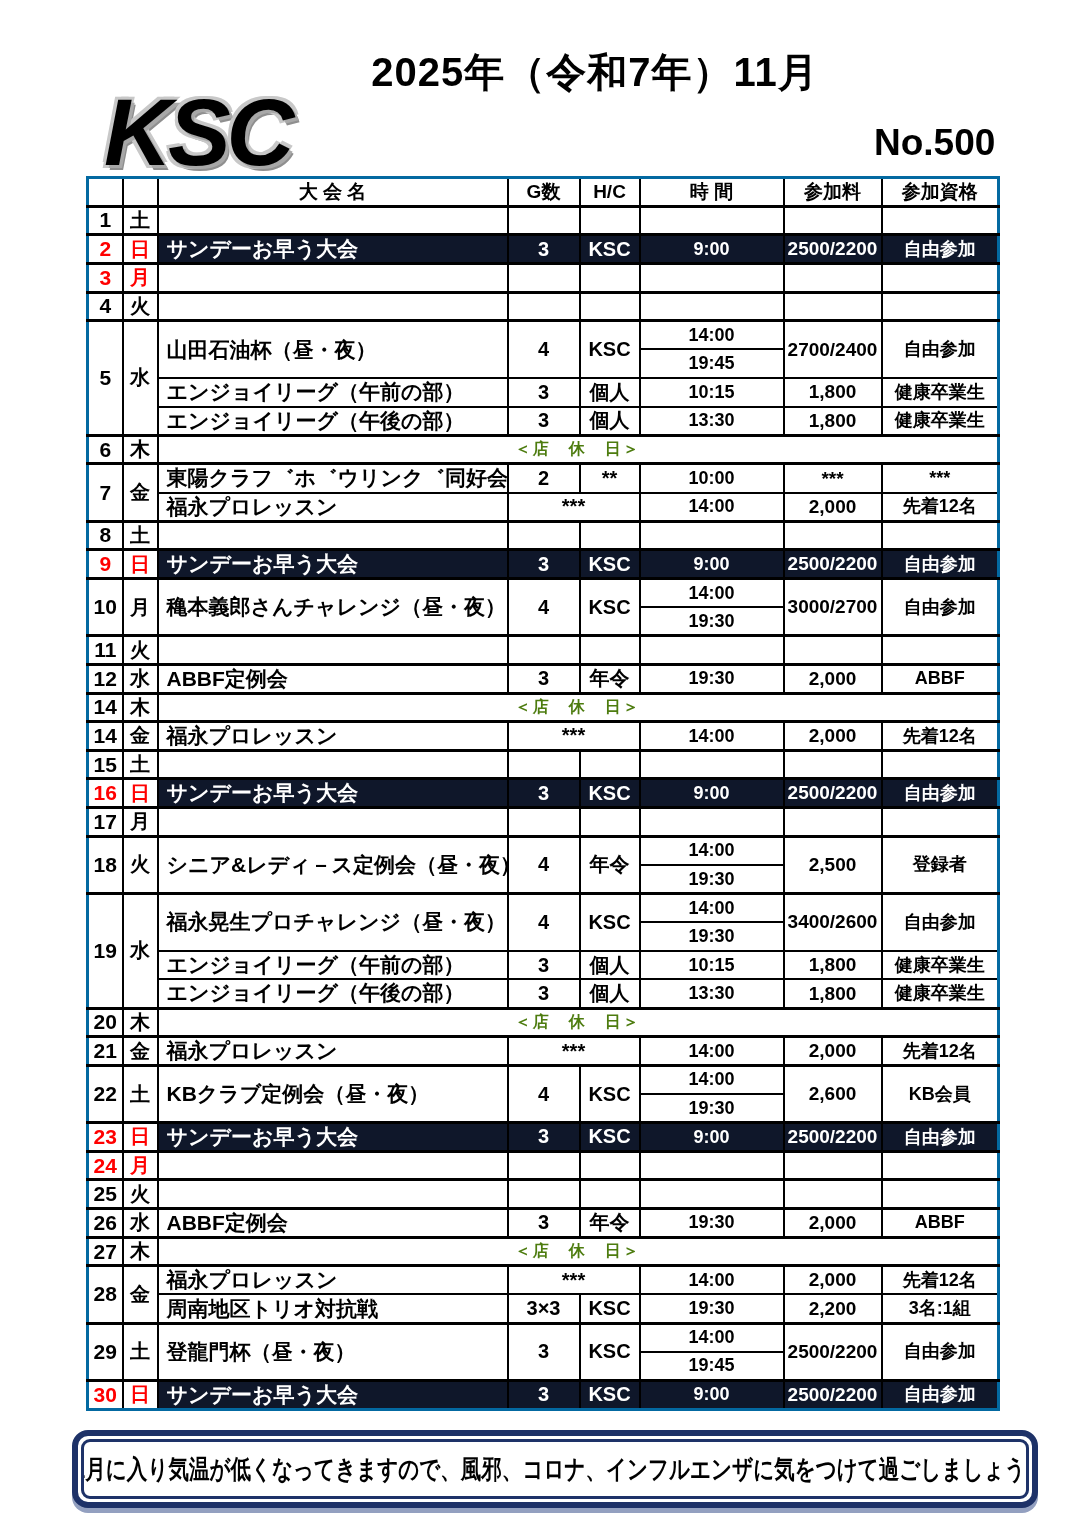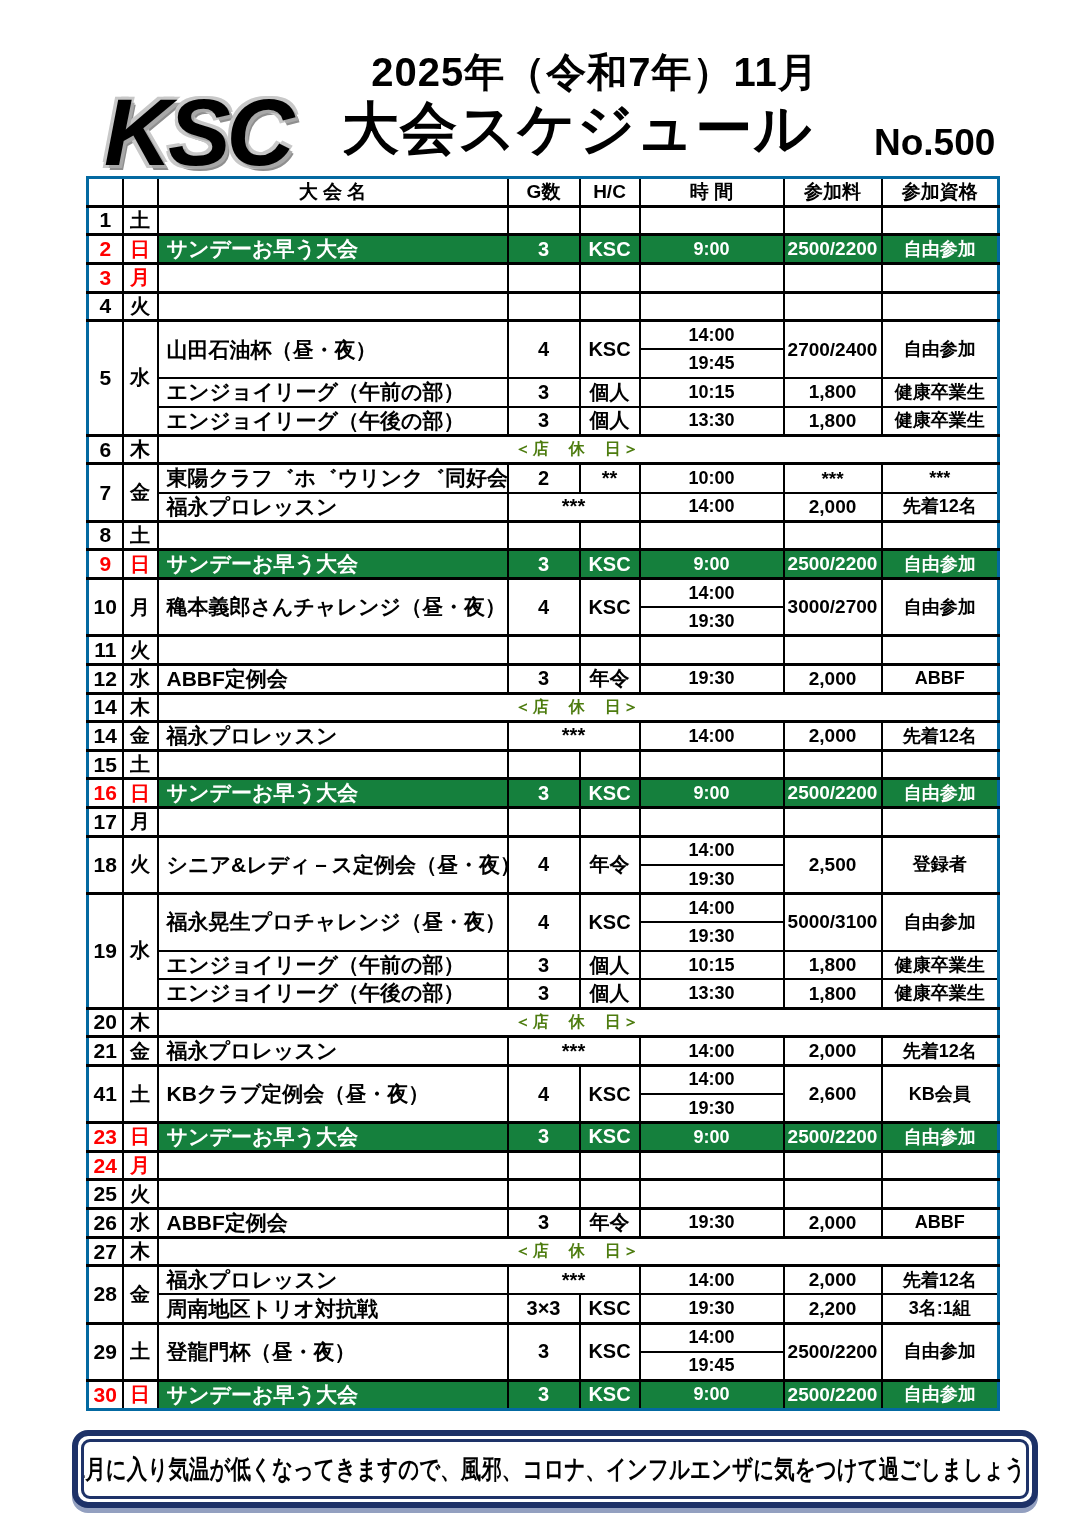--- a/index.html
+++ b/index.html
@@ -24,40 +24,39 @@
   tr.day-start td{border-top:3px solid #000;}
   .hdr td{border-bottom:3px solid #000;font-size:19px;}
   .c-day{font-size:21px;}
   .c-dow{font-size:20px;}
   .c-name{text-align:left;padding-left:8px;font-size:21px;}
   .c-g,.c-hc{font-size:20px;}
   .c-time{font-size:18px;}
   .c-fee{font-size:19px;}
   .c-qual{font-size:18px;}
   .red{color:#ff0000;}
-  .hl{background:#15803d;color:#fff;}
+  .hl{background:#0f172a;color:#fff;}
   .c-closed{color:#4d7c0f;font-size:16px;letter-spacing:2px;}
 
   
   .banner{position:absolute;left:72px;top:1430px;width:966px;height:78px;box-sizing:border-box;
           border:6px solid #1e3268;border-radius:16px;background:#fff;padding:3px;
           box-shadow:0 5px 0 #93a0c0;}
   .banner-inner{width:100%;height:100%;box-sizing:border-box;border:3px solid #1e3268;border-radius:9px;
           display:flex;align-items:center;justify-content:center;overflow:hidden;}
   .banner-text{font-size:26px;font-weight:900;white-space:nowrap;display:inline-block;
           transform:scaleX(0.79);transform-origin:center center;}
 </style>
 </head>
 <body>
 
 <div class="page">
 
   <div class="top-title">2025年（令和7年）11月</div>
   <div class="ksc">KSC</div>
-  <div class="subtitle">大会スケジュール</div>
   <div class="issue">No.500</div>
 
   <div class="tblwrap">
     <table id="sched">
       <colgroup>
         <col style="width:35px">
           <col style="width:35px">
           <col style="width:350px">
         <col style="width:72px">
           <col style="width:60px">
@@ -277,21 +276,21 @@
           <tr>
             <td class="c-time">19:30</td>
           </tr>
           <tr class="day-start">
             <td class="c-day" rowspan="4">19</td>
             <td class="c-dow" rowspan="4">水</td>
             <td class="c-name" rowspan="2">福永晃生プロチャレンジ（昼・夜）</td>
             <td class="c-g" rowspan="2">4</td>
             <td class="c-hc" rowspan="2">KSC</td>
             <td class="c-time">14:00</td>
-            <td class="c-fee" rowspan="2">5000/3100</td>
+            <td class="c-fee" rowspan="2">3400/2600</td>
             <td class="c-qual" rowspan="2">自由参加</td>
           </tr>
           <tr>
             <td class="c-time">19:30</td>
           </tr>
           <tr>
             <td class="c-name">エンジョイリーグ（午前の部）</td>
             <td class="c-g">3</td>
             <td class="c-hc">個人</td>
             <td class="c-time">10:15</td>
@@ -314,21 +313,21 @@
           <tr class="day-start">
             <td class="c-day">21</td>
             <td class="c-dow">金</td>
             <td class="c-name">福永プロレッスン</td>
             <td class="c-g" colspan="2">***</td>
             <td class="c-time">14:00</td>
             <td class="c-fee">2,000</td>
             <td class="c-qual">先着12名</td>
           </tr>
           <tr class="day-start">
-            <td class="c-day" rowspan="2">41</td>
+            <td class="c-day" rowspan="2">22</td>
             <td class="c-dow" rowspan="2">土</td>
             <td class="c-name" rowspan="2">KBクラブ定例会（昼・夜）</td>
             <td class="c-g" rowspan="2">4</td>
             <td class="c-hc" rowspan="2">KSC</td>
             <td class="c-time">14:00</td>
             <td class="c-fee" rowspan="2">2,600</td>
             <td class="c-qual" rowspan="2">KB会員</td>
           </tr>
           <tr>
             <td class="c-time">19:30</td>

